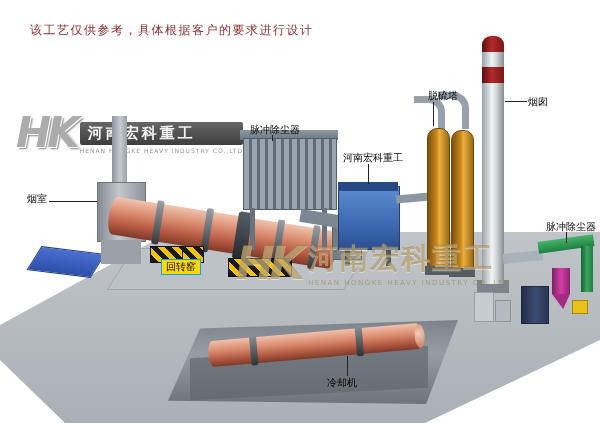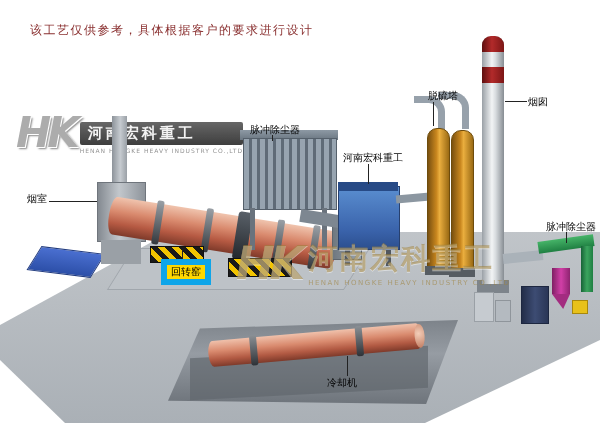--- a/index.html
+++ b/index.html
@@ -120,21 +120,21 @@
   .wm{left:236px;top:236px;display:flex;align-items:center;gap:8px;pointer-events:none;}
   .wm-mono{font-size:46px;font-weight:bold;font-style:italic;letter-spacing:-5px;
     color:rgba(158,130,60,.55);text-shadow:0 1px 0 rgba(255,255,255,.5);}
   .wm-col{display:flex;flex-direction:column;}
   .wm-cn{font-size:29px;font-weight:bold;letter-spacing:2px;color:rgba(158,130,60,.55);
     text-shadow:0 1px 0 rgba(255,255,255,.45);}
   .wm-en{font-size:7px;letter-spacing:1.5px;color:rgba(158,130,60,.6);}
 
   
   .lbl{font-size:10px;color:#000;white-space:nowrap;line-height:12px;}
-  .lbl-yellow{background:var(--label-yellow,#ffd800);padding:1px 4px;border:6px solid #0ea5e9;}
+  .lbl-yellow{background:var(--label-yellow,#ffd800);padding:1px 4px;border:1px solid #0ea5e9;}
   .leader{background:#222;}
   .lbl-smoke{left:27px;top:193px;} .ld-smoke{left:49px;top:201px;width:48px;height:1px;}
   .lbl-kiln{left:161px;top:259px;} .ld-kiln{left:182px;top:250px;width:1px;height:9px;}
   .lbl-mtc{left:250px;top:124px;} .ld-mtc{left:272px;top:135px;width:1px;height:6px;}
   .lbl-dust{left:343px;top:152px;} .ld-dust{left:368px;top:164px;width:1px;height:20px;}
   .lbl-desulf{left:428px;top:90px;} .ld-desulf{left:433px;top:102px;width:1px;height:24px;}
   .lbl-chimney{left:528px;top:96px;} .ld-chimney{left:505px;top:101px;width:22px;height:1px;}
   .lbl-grind{left:546px;top:221px;} .ld-grind{left:566px;top:232px;width:1px;height:11px;}
   .lbl-coolm{left:327px;top:377px;} .ld-coolm{left:347px;top:356px;width:1px;height:20px;}
 </style>

